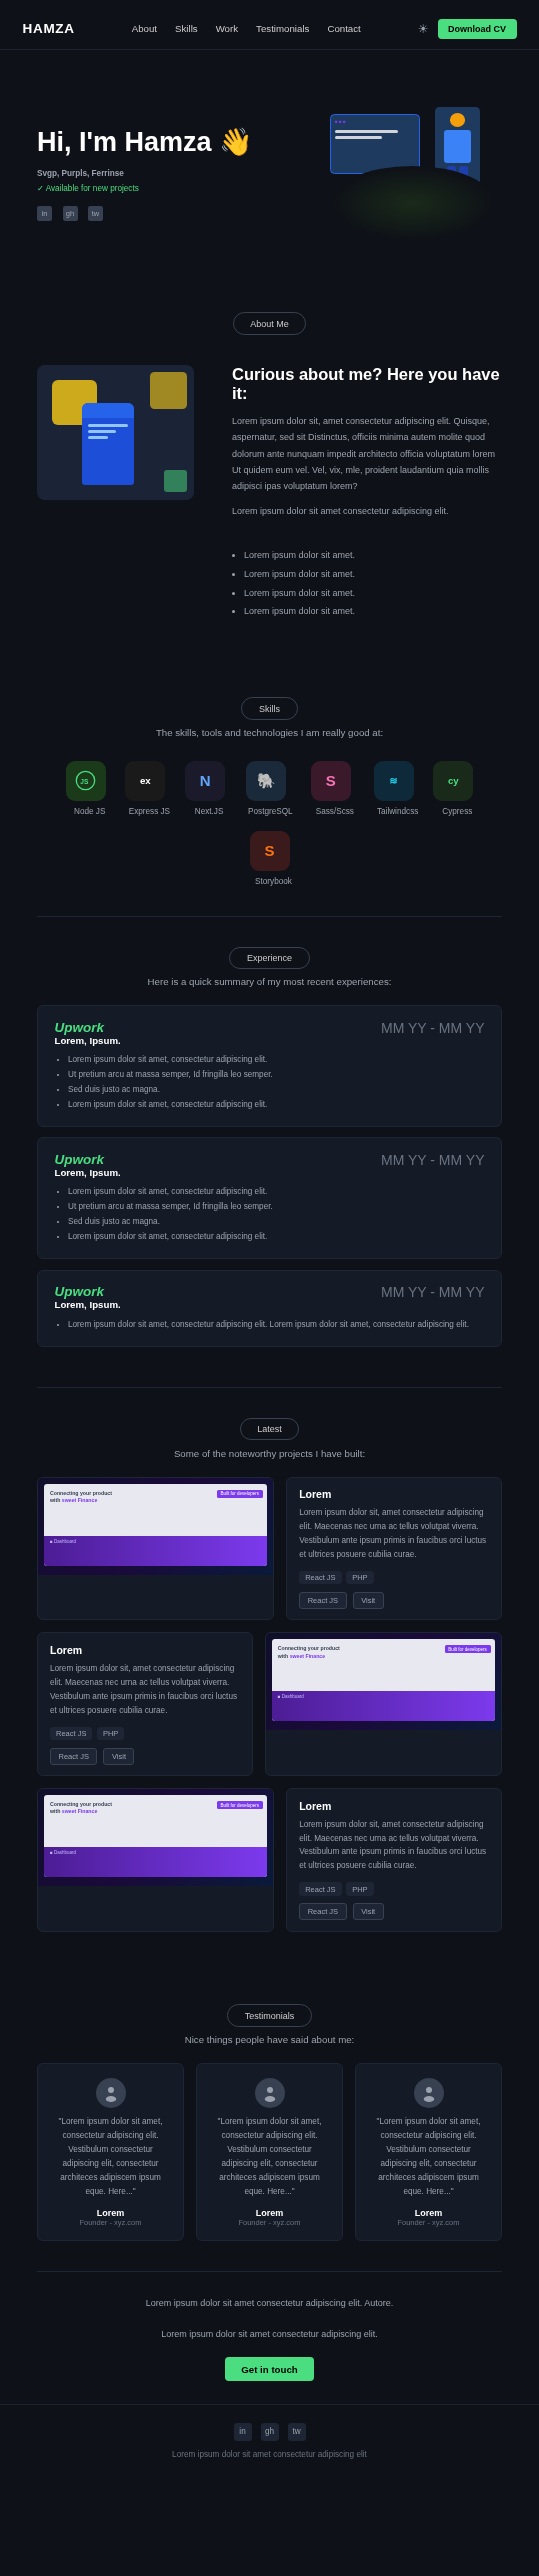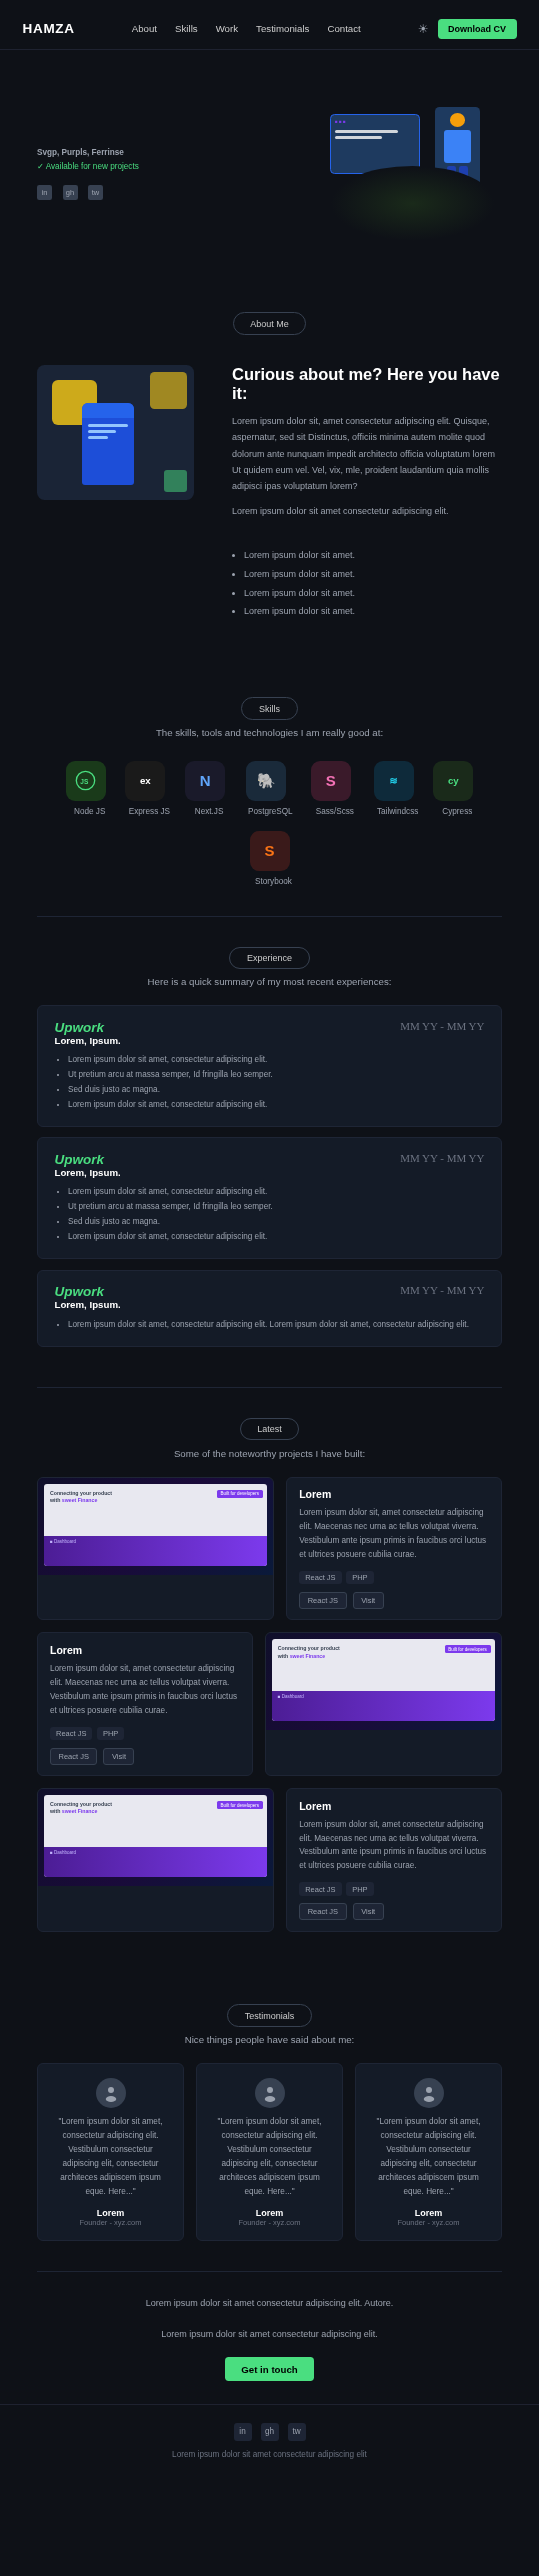--- a/index.html
+++ b/index.html
@@ -288,22 +288,21 @@
       font-size: 13.5px;
       font-style: italic;
     }
     .exp-title {
       font-size: 9.7px;
       font-weight: 600;
       color: #fff;
     }
     .exp-date {
       color: #6b7280;
-      font-size: 11px;
-      font-family: Liberation Serif, serif;
+      font-size: 14px;
     }
     .exp-bullets {
       list-style: disc;
       padding-left: 13.5px;
       color: #9ca3af;
       font-size: 8.2px;
       line-height: 1.8;
     }
 
     
@@ -526,20 +525,21 @@
     <li><a href="#">Contact</a></li>
   </ul>
   <div class="navbar-right">
     <span style="color:#9ca3af;font-size:12px;cursor:pointer;">☀</span>
     <button class="btn-download">Download CV</button>
   </div>
 </nav>
 
 <section class="hero">
   <div class="hero-left">
+    <h1 class="hero-title">Hi, I'm Hamza 👋</h1>
     <div class="hero-skills">Svgp, Purpls, Ferrinse</div>
     <div class="hero-available">✓ Available for new projects</div>
     <div class="hero-icons">
       <div class="hero-social-icon">in</div>
       <div class="hero-social-icon">gh</div>
       <div class="hero-social-icon">tw</div>
     </div>
   </div>
   <div class="hero-right">
     <div class="hero-illustration">

